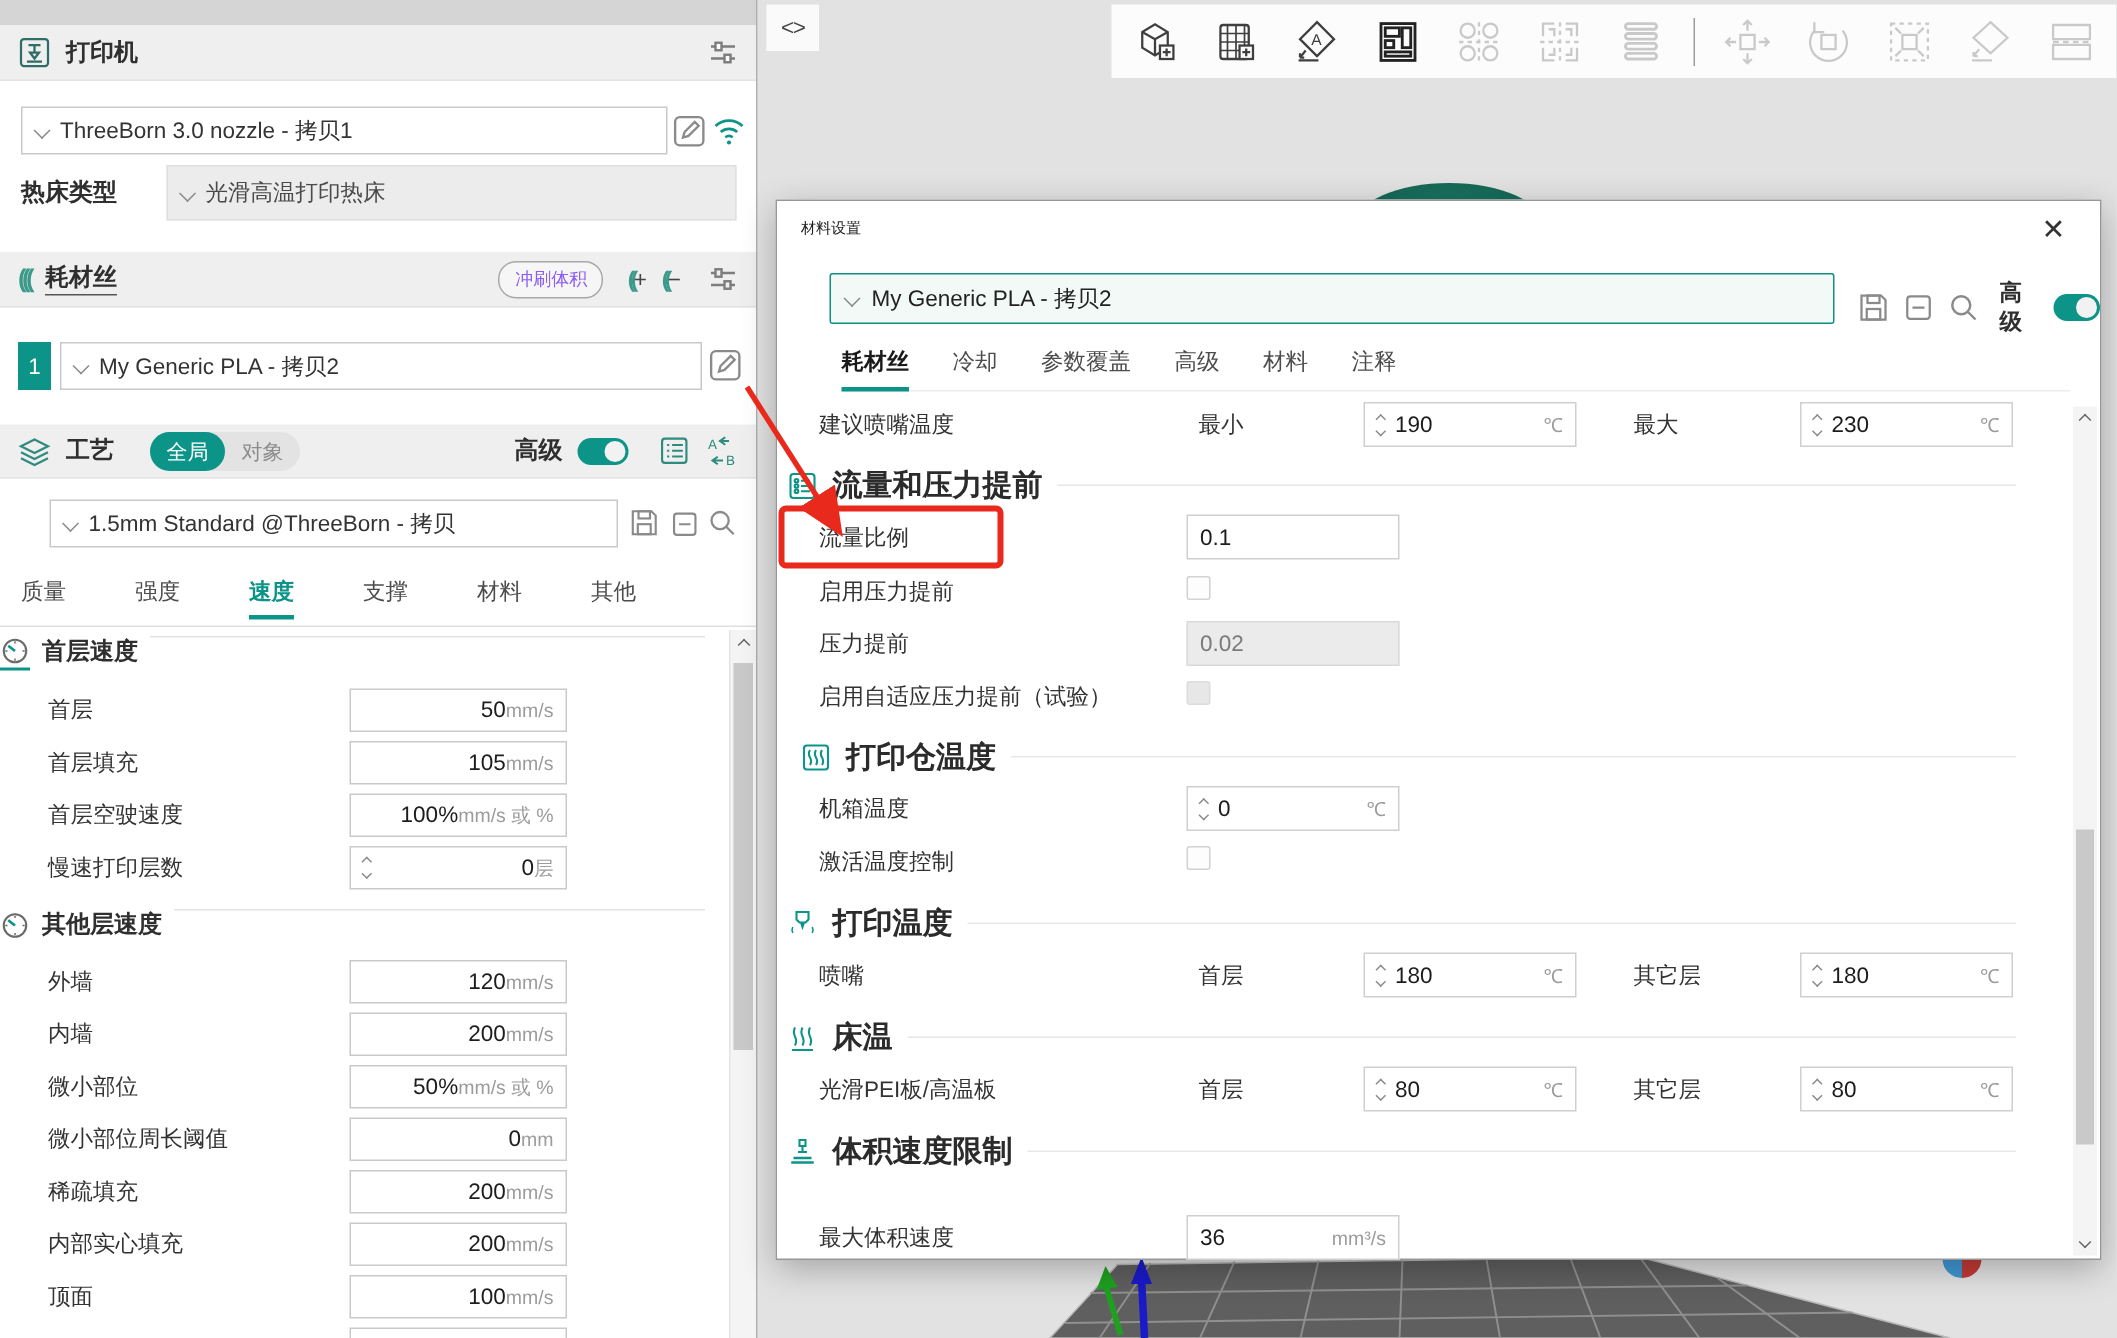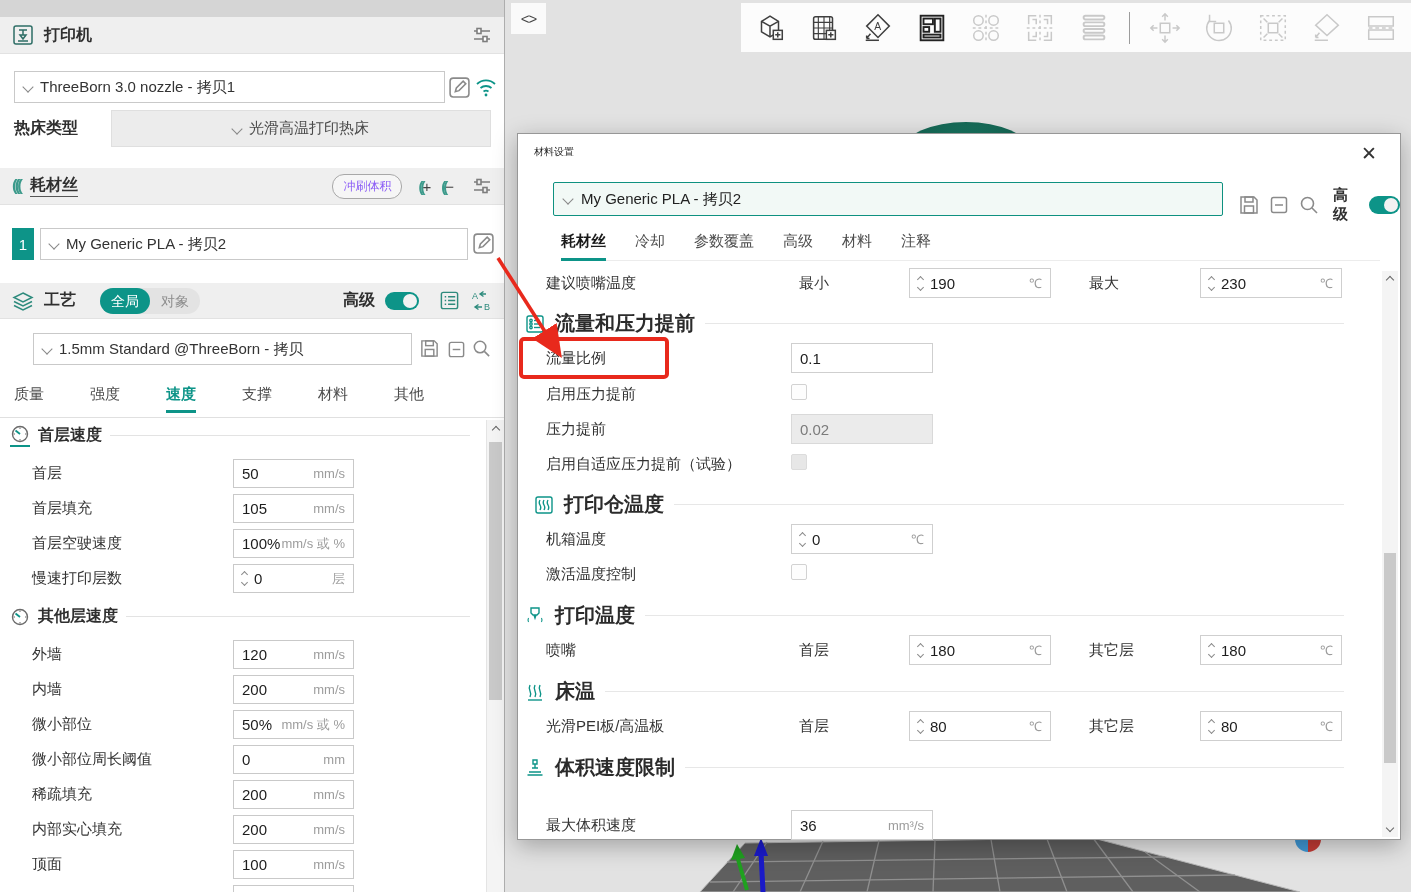--- a/index.html
+++ b/index.html
@@ -16,28 +16,28 @@
   .toggle::after { content:""; position:absolute; right:2px; top:2px; width:14px; height:14px; border-radius:50%; background:#f2f2f2; }
   .checkbox { width:16px; height:16px; border:1px solid #d2d2d2; background:#fdfdfd; border-radius:2px; display:inline-block; }
   .checkbox.disabled { background:#e7e7e7; border-color:#dcdcdc; }
 
   
   .panel { position:absolute; left:0; top:0; width:505px; height:892px; background:#fff; border-right:1px solid #adadad; overflow:hidden; }
   .panel-topstrip { position:absolute; left:0; top:0; width:100%; height:17px; background:#d5d5d5; }
   .sec-head { position:absolute; left:0; width:100%; background:#efefef; border-bottom:1px solid #e2e2e2; display:flex; align-items:center; padding:0 12px; gap:10px; }
   .sec-title { font-size:16px; font-weight:bold; color:#2f2f2f; }
   .combo { display:flex; align-items:center; gap:8px; border:1px solid #c9c9c9; background:#fff; padding:0 9px; font-size:15px; color:#333; position:absolute; }
-  .combo.gray { background:#ececec; border-color:#dfdfdf;justify-content:center; }
+  .combo.gray { background:#ececec; border-color:#dfdfdf; }
   .icn { display:inline-flex; align-items:center; justify-content:center; }
   .prow { position:absolute; left:0; width:480px; height:29px; }
   .plbl { position:absolute; left:32px; top:5px; font-size:15px; color:#333; white-space:nowrap; }
-  .inp { position:absolute; left:233px; top:0; width:121px; height:29px; border:1px solid #c9c9c9; background:#fff; display:flex; align-items:center; padding:0 8px; }
+  .inp { position:absolute; left:233px; top:0; width:145px; height:29px; border:1px solid #c9c9c9; background:#fff; display:flex; align-items:center; padding:0 8px;text-align:right; }
   .inp .val { font-size:15px; color:#1d1d1d; flex:1; }
   .inp .unit { font-size:13px; color:#9c9c9c; white-space:nowrap; }
-  .gauge-head { position:absolute; left:0; width:480px; display:flex; align-items:center; gap:8px; padding-left:10px; }
+  .gauge-head { position:absolute; left:0; width:480px; display:flex; gap:8px; }
   .gauge-head .line { flex:1; border-top:1px solid #e3e3e3; margin-right:10px; }
   .tabs { position:absolute; display:flex; gap:46px; }
   .tab { font-size:15px; color:#4c4c4c; padding-bottom:6px; }
   .tab.active { color:#0d9488; font-weight:bold; border-bottom:3px solid #0d9488; }
   .pill-group { display:inline-flex; background:#e3e3e3; border-radius:14px; height:26px; align-items:center; }
   .pill { font-size:14px; padding:0 11px; height:26px; line-height:26px; border-radius:13px; color:#8c8c8c; }
   .pill.on { background:#0d9488; color:#fff; }
   .badge { position:absolute; background:#0d9488; color:#fff; font-size:15px; display:flex; align-items:center; justify-content:center; }
 
   

